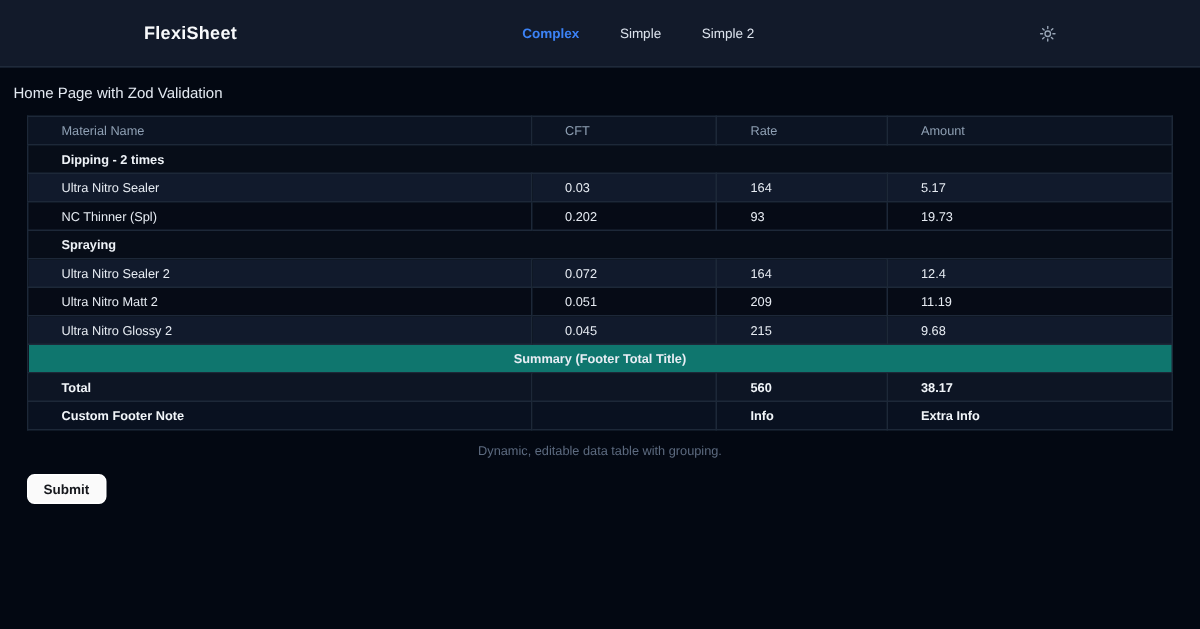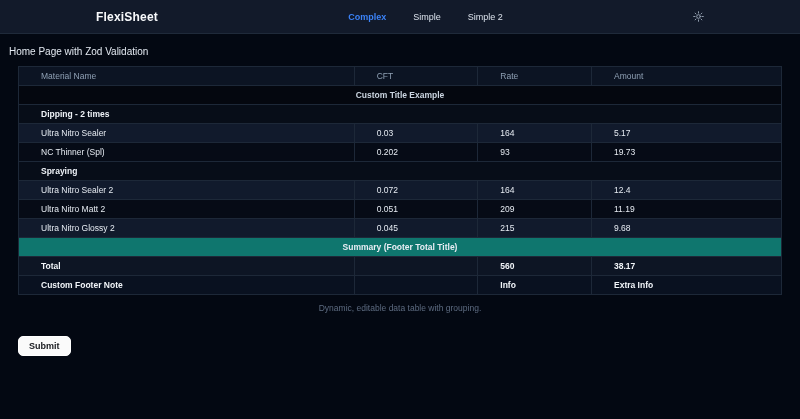--- a/index.html
+++ b/index.html
@@ -6,21 +6,21 @@
   html,body { width: 800px; height: 419px; }
   body {
     background: #030812;
     color: #e6ebf2;
     font-family: "Liberation Sans", sans-serif;
     overflow: hidden;
   }
 
   
   .topbar {
-    height: 34px;
+    height: 45px;
     background: #121a2a;
     border-bottom: 1px solid #1f2a3a;
   }
   .topbar-inner {
     max-width: 640px;
     height: 100%;
     margin: 0 auto;
     padding: 0 16px;
     display: flex;
     align-items: center;
@@ -86,21 +86,21 @@
     font-weight: bold;
     color: #e8edf4;
   }
   tr.total-row td { background: #0d1524; font-weight: bold; color: #f1f5f9; }
   tr.note-row td { background: #091120; font-weight: bold; color: #f1f5f9; }
 
   .caption {
     text-align: center;
     color: #5d6b80;
     font-size: 8.5px;
-    margin: 8px 0 22px;
+    margin: 8px 0 11px;
   }
   .submit-btn {
     margin-left: 9px;
     background: #fafafa;
     color: #16181d;
     border: 1px solid #ffffff;
     border-radius: 5px;
     font-family: inherit;
     font-size: 9px;
     font-weight: 600;
@@ -150,23 +150,20 @@
       </colgroup>
       <thead>
         <tr>
           <th>Material Name</th>
           <th>CFT</th>
           <th>Rate</th>
           <th>Amount</th>
         </tr>
       </thead>
       <tbody>
-        <tr class="custom-title">
-          <td colspan="4">Custom Title Example</td>
-        </tr>
 
         <tr class="group-row">
           <td colspan="4">Dipping - 2 times</td>
         </tr>
         <tr class="data-row stripe-a">
           <td>Ultra Nitro Sealer</td>
           <td>0.03</td>
           <td>164</td>
           <td>5.17</td>
         </tr>

